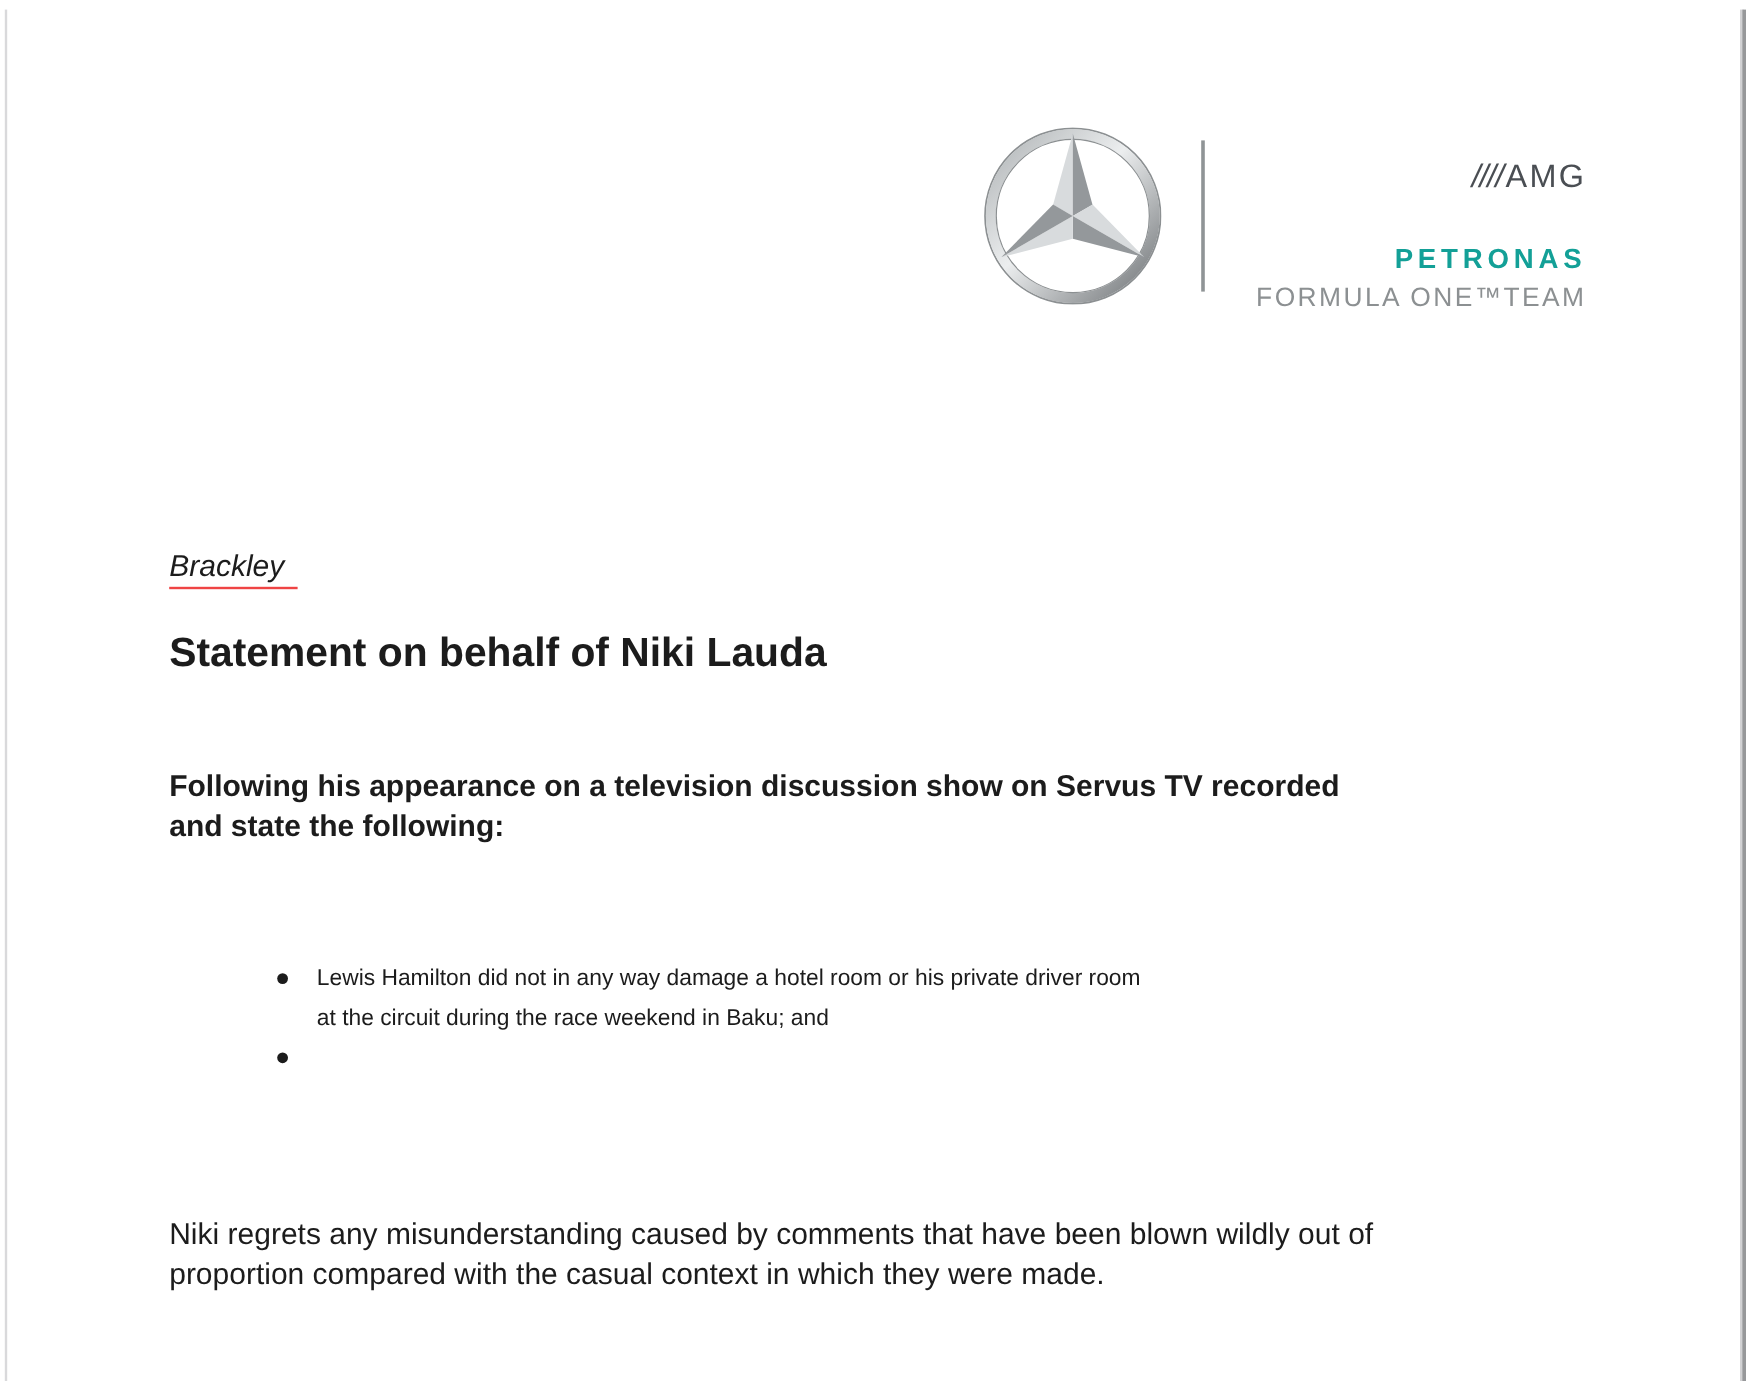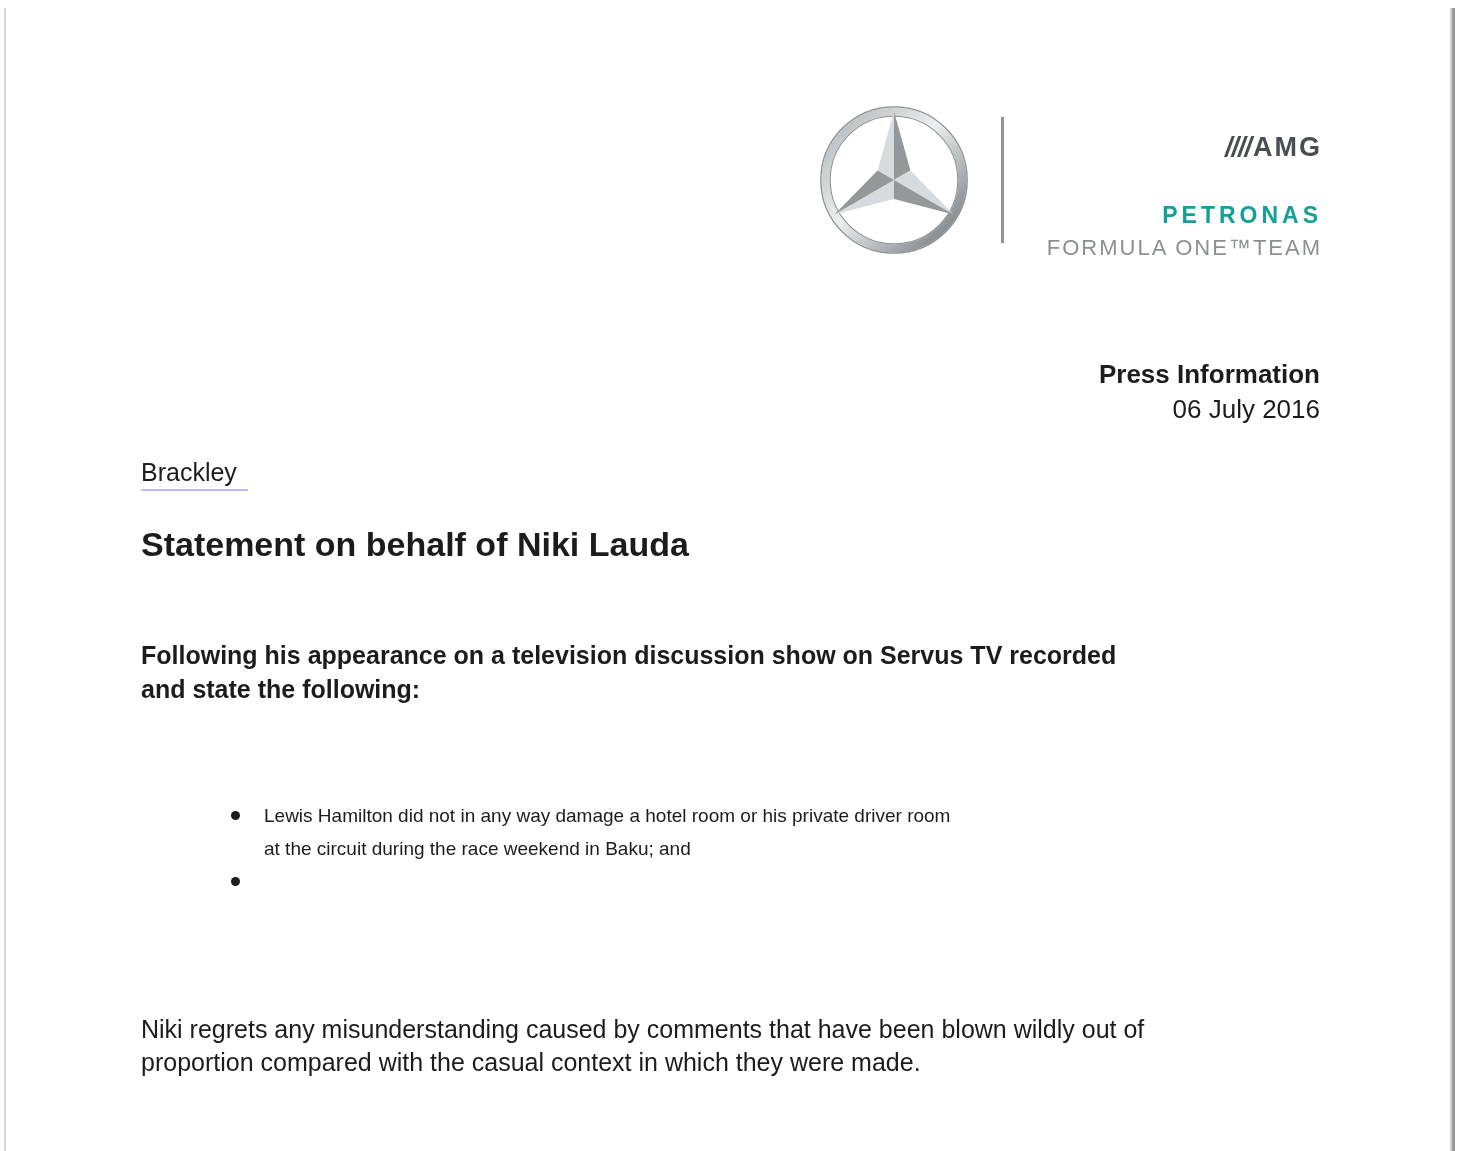--- a/index.html
+++ b/index.html
@@ -41,21 +41,21 @@
   .brand-text {
     position: absolute;
     left: 1000px; top: 132px;
     width: 322px;
     display: flex;
     flex-direction: column;
     align-items: flex-end;
     text-align: right;
   }
   .amg-line {
-    font-weight: bold;
+    font-weight: normal;
     font-size: 27px;
     line-height: 31px;
     color: var(--amg-dark-gray, #4A4E53);
     letter-spacing: 2px;
   }
   .amg-slashes {
     font-style: italic;
     letter-spacing: -1px;
     margin-right: 2px;
   }
@@ -86,23 +86,24 @@
 
   
   .location {
     position: absolute;
     left: 141px; top: 457px;
     font-size: 25px;
     line-height: 30px;
   }
   .location span {
     display: inline-block;
-    border-bottom: 2px solid #c4b5fd;
+    border-bottom: 2px solid #ef4444;
     padding-right: 11px;
     padding-bottom: 2px;
+    font-style: italic;
   }
   .doc-title {
     position: absolute;
     left: 141px; top: 522px;
     font-size: 34px;
     font-weight: bold;
     line-height: 44px;
     white-space: nowrap;
   }
   .intro {
@@ -167,24 +168,20 @@
   <div class="logo-divider"></div>
 
   <div class="brand-text">
     <div class="amg-line">
       <span class="amg-slashes">////</span><span>AMG</span>
     </div>
     <div class="petronas-line">PETRONAS</div>
     <div class="formula-line">FORMULA ONE™TEAM</div>
   </div>
 
-  <div class="press-block">
-    <div class="press-label">Press Information</div>
-    <div class="press-date">06 July 2016</div>
-  </div>
 
   <div class="location">
     <span>Brackley</span>
   </div>
 
   <h1 class="doc-title" style="margin:0;text-align:right;">Statement on behalf of Niki Lauda</h1>
 
   <div class="intro">
     <div>Following his appearance on a television discussion show on Servus TV recorded</div>
     <div>and state the following:</div>

